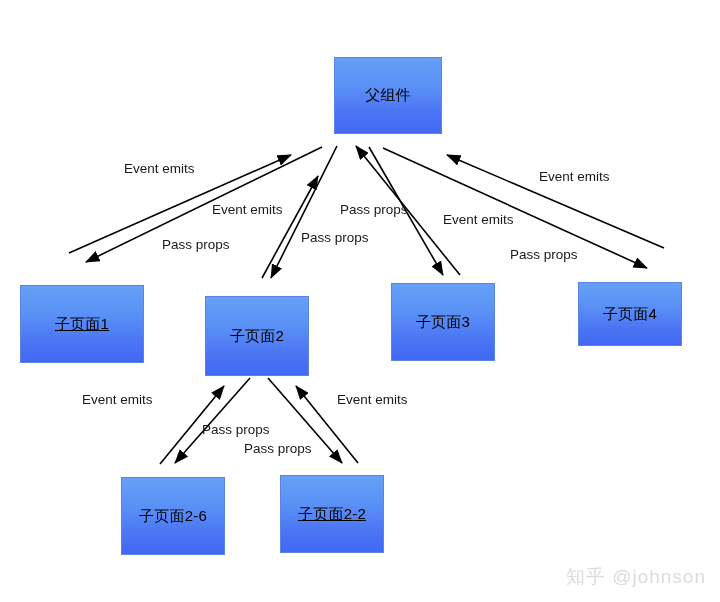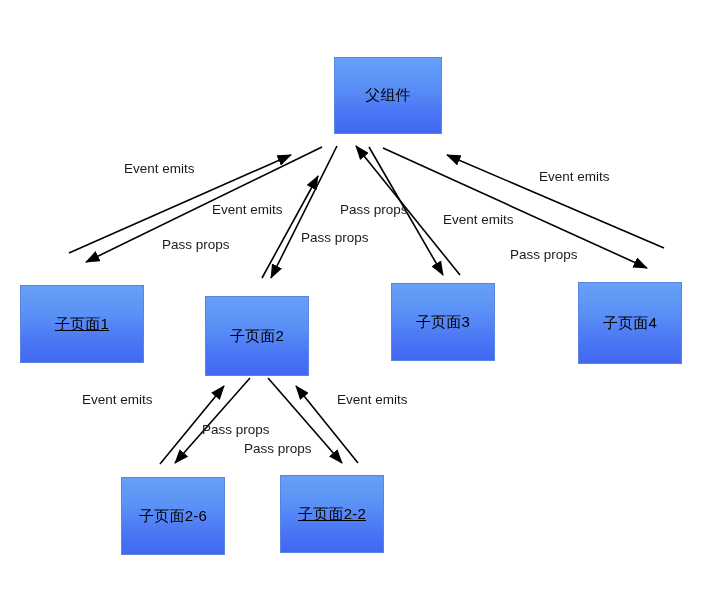--- a/index.html
+++ b/index.html
@@ -91,21 +91,21 @@
       </div>
       <div class="node" style="left: 20px; top: 285px; width: 124px; height: 78px; text-decoration: underline;">
         <span class="node-label">子页面1</span>
       </div>
       <div class="node" style="left: 205px; top: 296px; width: 104px; height: 80px;">
         <span class="node-label">子页面2</span>
       </div>
       <div class="node" style="left: 391px; top: 283px; width: 104px; height: 78px;">
         <span class="node-label">子页面3</span>
       </div>
-      <div class="node" style="left: 578px; top: 282px; width: 104px; height: 82px;">
+      <div class="node" style="left: 578px; top: 282px; width: 104px; height: 64px;">
         <span class="node-label">子页面4</span>
       </div>
       <div class="node" style="left: 121px; top: 477px; width: 104px; height: 78px;">
         <span class="node-label">子页面2-6</span>
       </div>
       <div class="node" style="left: 280px; top: 475px; width: 104px; height: 78px; text-decoration: underline;">
         <span class="node-label">子页面2-2</span>
       </div>
     </div>
   <div id="label-layer">
@@ -116,14 +116,15 @@
       <div class="edge-label" style="left: 301px; top: 231px;">Pass props</div>
       <div class="edge-label" style="left: 443px; top: 213px;">Event emits</div>
       <div class="edge-label" style="left: 539px; top: 170px;">Event emits</div>
       <div class="edge-label" style="left: 510px; top: 248px;">Pass props</div>
       <div class="edge-label" style="left: 82px; top: 393px;">Event emits</div>
       <div class="edge-label" style="left: 202px; top: 423px;">Pass props</div>
       <div class="edge-label" style="left: 244px; top: 442px;">Pass props</div>
       <div class="edge-label" style="left: 337px; top: 393px;">Event emits</div>
     </div>
 
+  <div class="watermark">知乎 @johnson</div>
 
 </div>
 
 </body></html>

